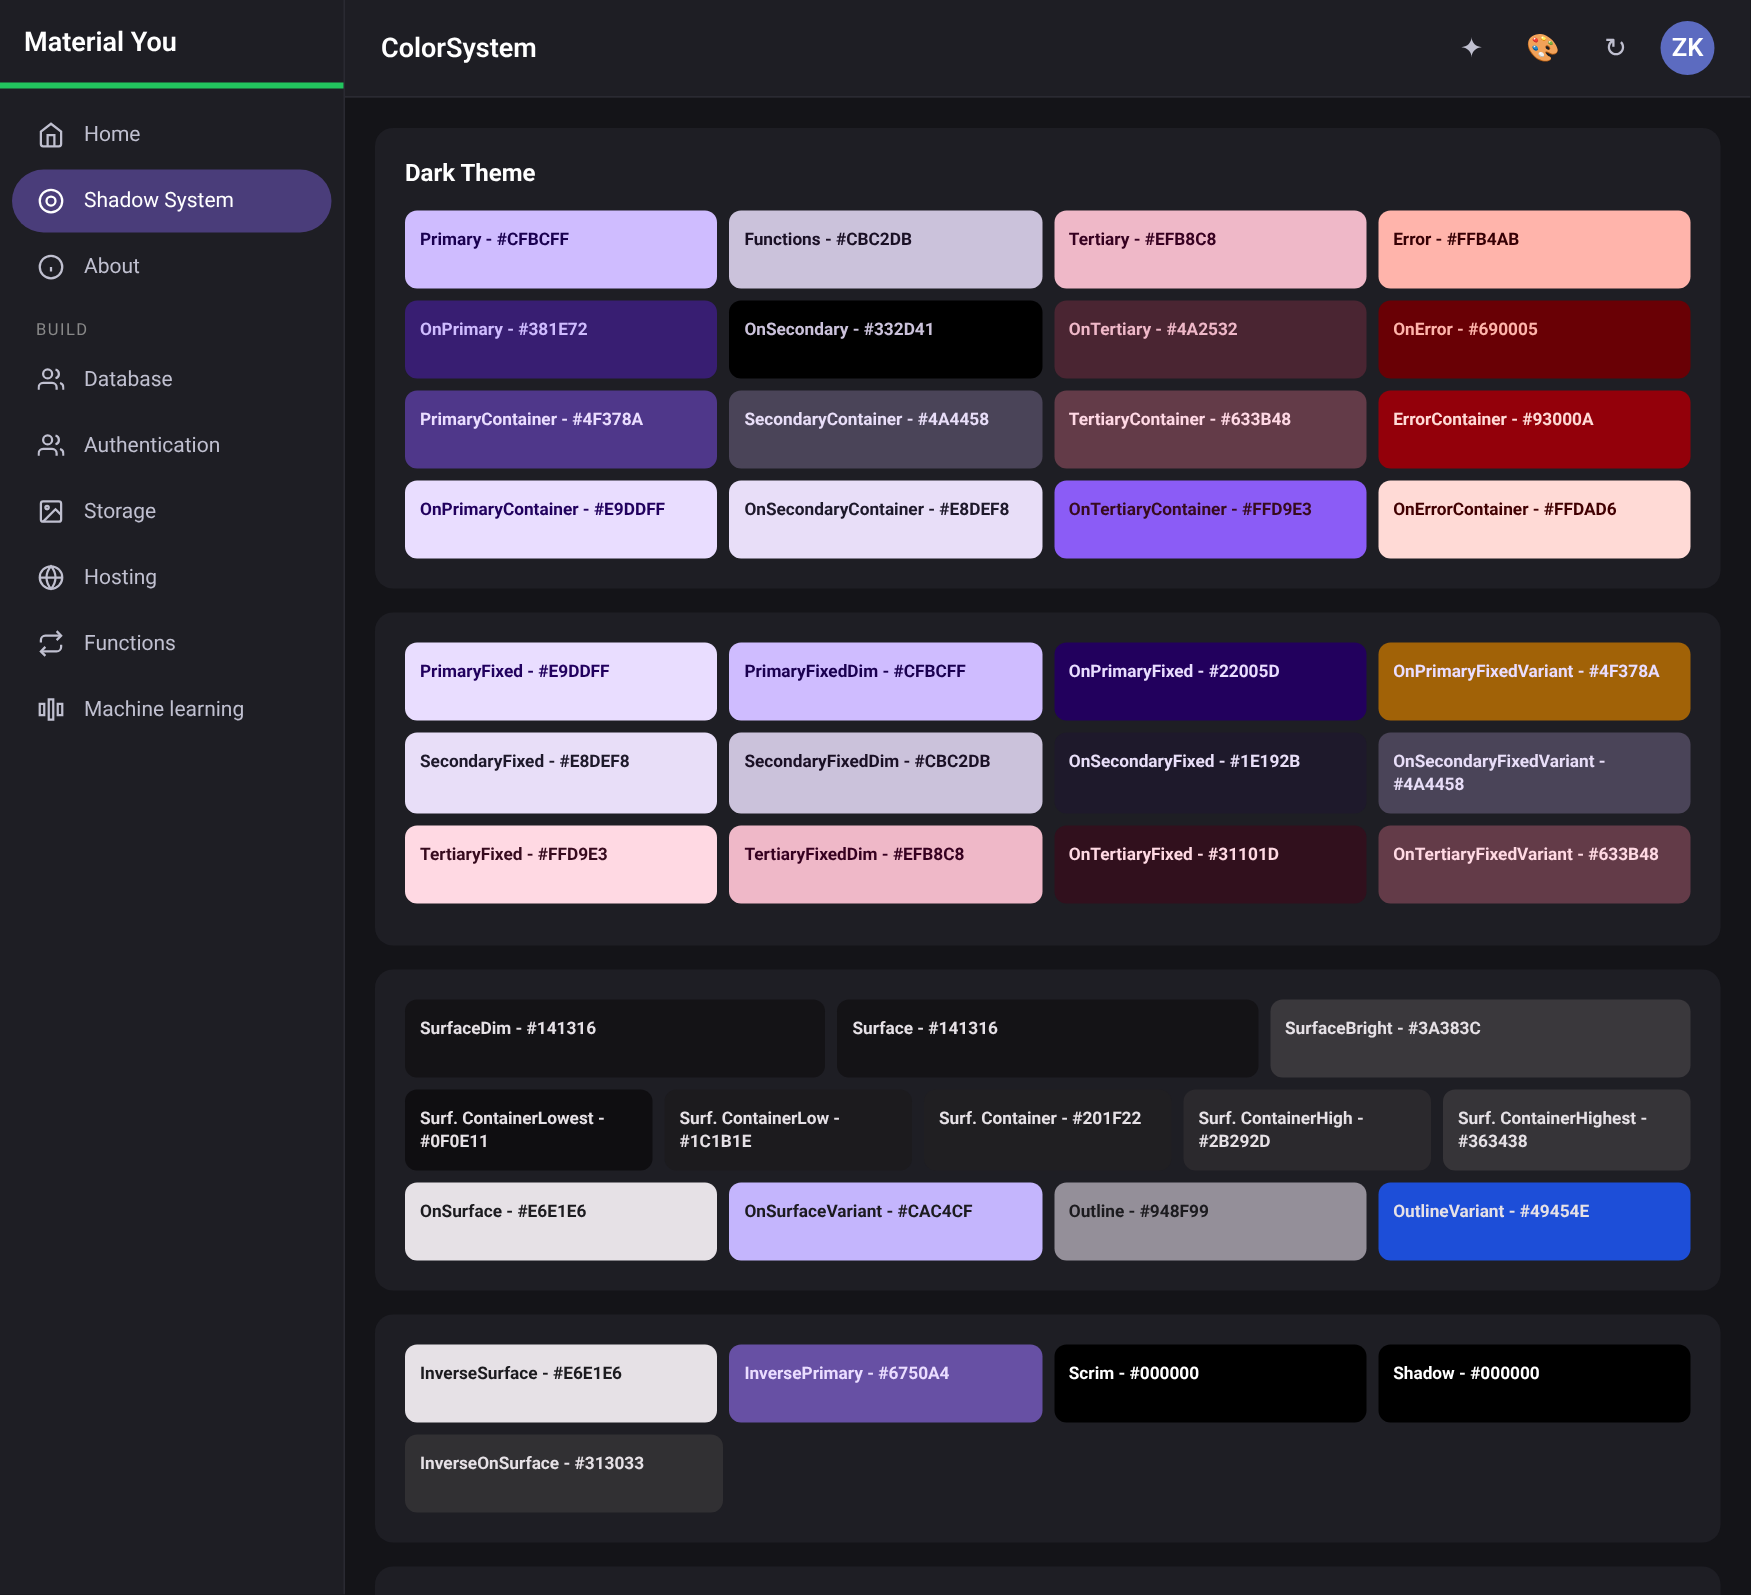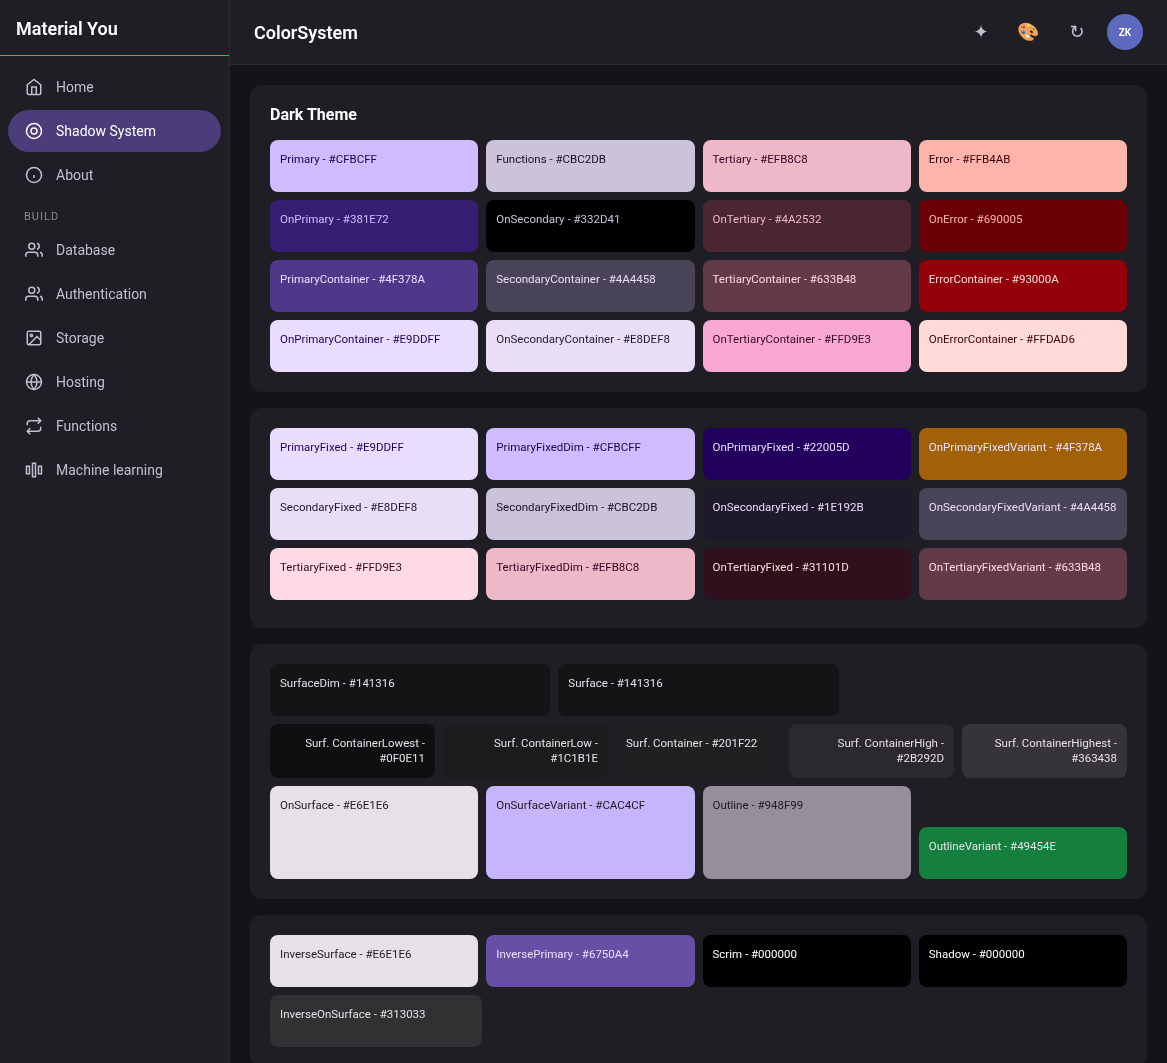--- a/index.html
+++ b/index.html
@@ -20,21 +20,21 @@
       display: flex;
       flex-direction: column;
       padding: 0;
       border-right: 1px solid #2a2a32;
     }
     .sidebar-logo {
       padding: 18px 16px 16px 16px;
       font-size: 18px;
       font-weight: 600;
       color: #fff;
-      border-bottom: 1px solid #22c55e;
+      border-bottom: 4px solid #22c55e;
     }
     .sidebar-nav {
       padding: 8px 0;
     }
     .nav-item {
       display: flex;
       align-items: center;
       gap: 12px;
       padding: 11px 16px;
       cursor: pointer;
@@ -96,21 +96,21 @@
       color: #c0c0d0;
       font-size: 18px;
       background: transparent;
       border: none;
     }
     .avatar {
       width: 36px; height: 36px;
       border-radius: 50%;
       background: #5c6bc0;
       display: flex; align-items: center; justify-content: center;
-      font-size: 10px; font-weight: 600; color: #fff;
+      font-size: 17px; font-weight: 600; color: #fff;
       cursor: pointer;
     }
     .content-area {
       flex: 1;
       overflow-y: auto;
       padding: 20px;
       background: #141418;
     }
     .content-area::-webkit-scrollbar { width: 6px; }
     .content-area::-webkit-scrollbar-thumb { background: #3a3a48; border-radius: 3px; }
@@ -130,25 +130,24 @@
     
     .color-grid {
       display: grid;
       grid-template-columns: repeat(4, 1fr);
       gap: 8px;
     }
     .color-cell {
       border-radius: 8px;
       padding: 12px 10px;
       font-size: 11.5px;
-      font-weight: 400;
+      font-weight: 700;
       min-height: 52px;
       display: flex;
       align-items: flex-start;
-      text-align: right;
     }
     .color-cell span { line-height: 1.3; }
     
     .fixed-grid {
       display: grid;
       grid-template-columns: repeat(4, 1fr);
       gap: 8px;
       margin-bottom: 8px;
     }
     
@@ -328,21 +327,21 @@
           </div>
           <div class="color-cell" style="background: rgb(147, 0, 10); color: rgb(255, 218, 214);">
             <span>ErrorContainer - #93000A</span>
           </div>
           <div class="color-cell" style="background: rgb(233, 221, 255); color: rgb(33, 0, 94);">
             <span>OnPrimaryContainer - #E9DDFF</span>
           </div>
           <div class="color-cell" style="background: rgb(232, 222, 248); color: rgb(30, 25, 43);">
             <span>OnSecondaryContainer - #E8DEF8</span>
           </div>
-          <div class="color-cell" style="background: #f9a8d4; color: rgb(55, 11, 30);">
+          <div class="color-cell" style="background: #8b5cf6; color: rgb(55, 11, 30);">
             <span>OnTertiaryContainer - #FFD9E3</span>
           </div>
           <div class="color-cell" style="background: rgb(255, 218, 214); color: rgb(65, 0, 2);">
             <span>OnErrorContainer - #FFDAD6</span>
           </div>
         </div>
     </div>
 
     <div class="section-card">
       <div class="fixed-grid" id="fixed-row1" style="margin-bottom:8px;">
@@ -390,20 +389,23 @@
     </div>
 
     <div class="section-card">
       <div class="surface-grid-top" id="surface-top" style="margin-bottom:8px;">
           <div class="color-cell" style="background: rgb(20, 19, 22); color: rgb(230, 225, 230);">
             <span>SurfaceDim - #141316</span>
           </div>
           <div class="color-cell" style="background: rgb(20, 19, 22); color: rgb(230, 225, 230);">
             <span>Surface - #141316</span>
           </div>
+          <div class="color-cell" style="background: rgb(58, 56, 60); color: rgb(230, 225, 230);">
+            <span>SurfaceBright - #3A383C</span>
+          </div>
         </div>
       <div class="surface-grid-mid" id="surface-mid" style="margin-bottom:8px;">
           <div class="color-cell" style="background: rgb(15, 14, 17); color: rgb(230, 225, 230);">
             <span>Surf. ContainerLowest - #0F0E11</span>
           </div>
           <div class="color-cell" style="background: rgb(28, 27, 30); color: rgb(230, 225, 230);">
             <span>Surf. ContainerLow - #1C1B1E</span>
           </div>
           <div class="color-cell" style="background: rgb(32, 31, 34); color: rgb(230, 225, 230);">
             <span>Surf. Container - #201F22</span>
@@ -418,21 +420,21 @@
       <div class="surface-grid-bottom" id="surface-bottom">
           <div class="color-cell" style="background: rgb(230, 225, 230); color: rgb(28, 27, 31);">
             <span>OnSurface - #E6E1E6</span>
           </div>
           <div class="color-cell" style="background: #c4b5fd; color: rgb(28, 27, 31);">
             <span>OnSurfaceVariant - #CAC4CF</span>
           </div>
           <div class="color-cell" style="background: rgb(148, 143, 153); color: rgb(28, 27, 31);">
             <span>Outline - #948F99</span>
           </div>
-          <div class="color-cell" style="background: #15803d; color: rgb(230, 225, 230); margin-top: 41px;">
+          <div class="color-cell" style="background: #1d4ed8; color: rgb(230, 225, 230);">
             <span>OutlineVariant - #49454E</span>
           </div>
         </div>
     </div>
 
     <div class="section-card">
       <div style="display:grid; grid-template-columns: 1fr 1fr 1fr 1fr; gap:8px; margin-bottom:8px;" id="inverse-row">
           <div class="color-cell" style="background: rgb(230, 225, 230); color: rgb(28, 27, 31);">
             <span>InverseSurface - #E6E1E6</span>
           </div>

